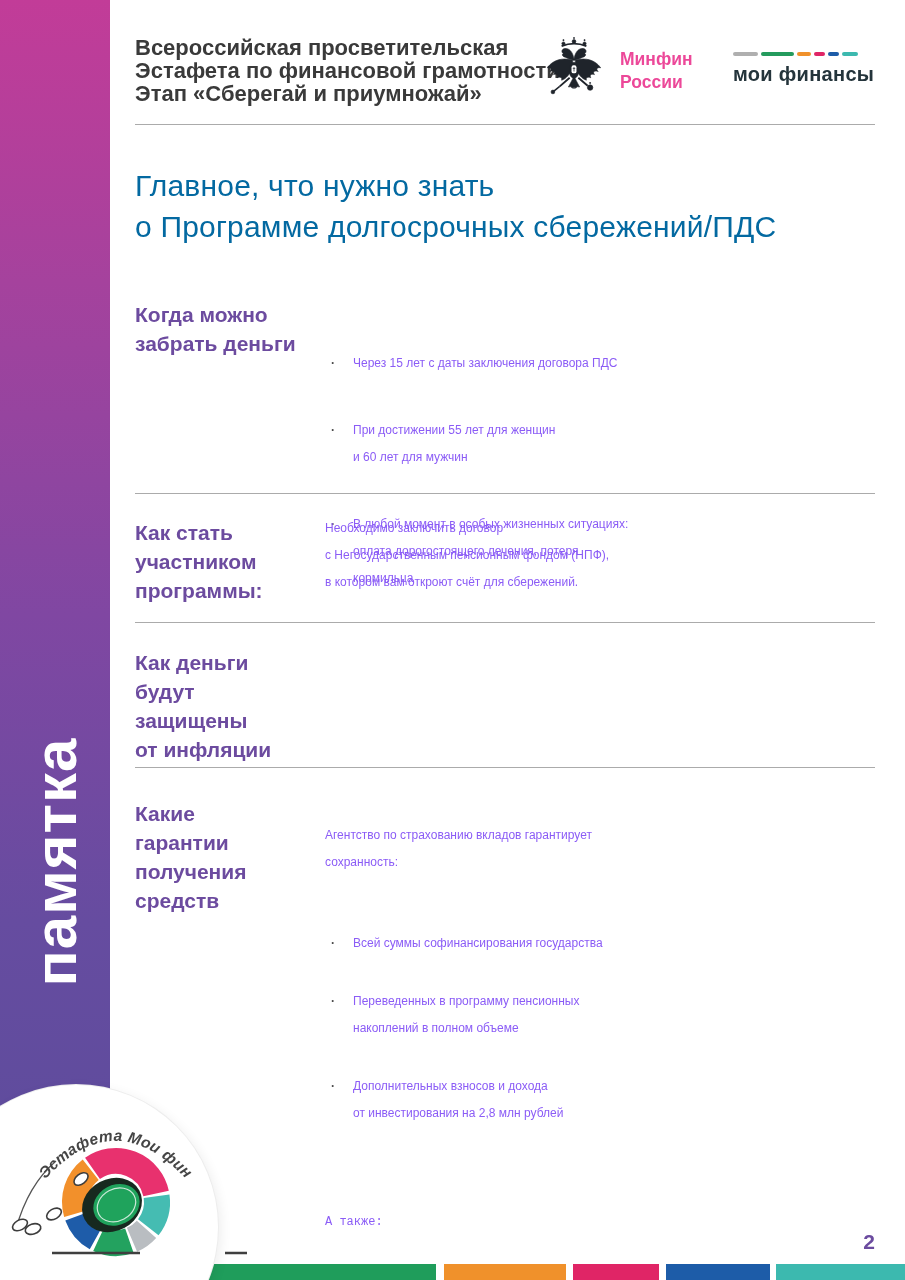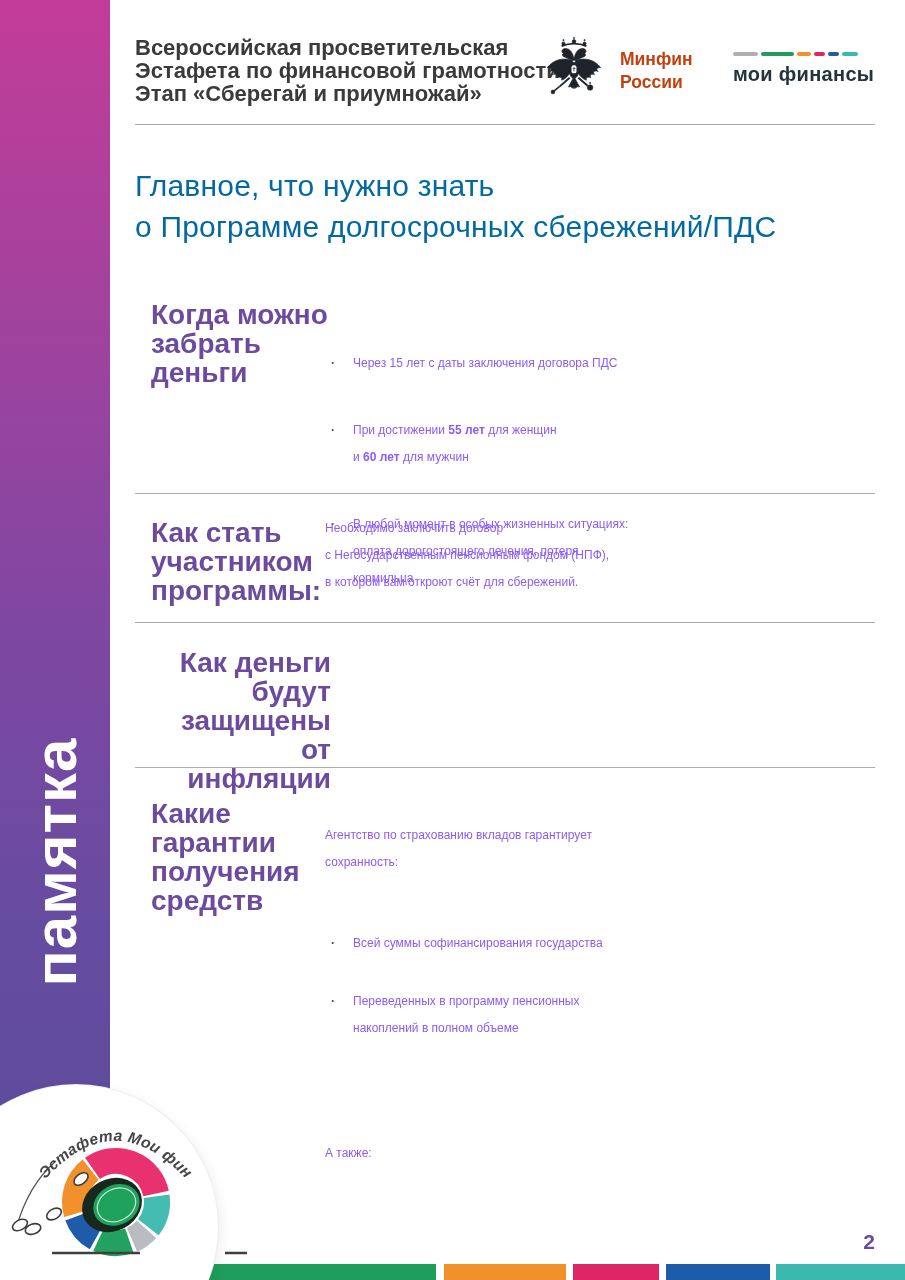--- a/index.html
+++ b/index.html
@@ -19,59 +19,59 @@
   
   .header-text{
     position:absolute;left:135px;top:36px;font-size:22px;line-height:23px;color:#3a3a3a;
     white-space:pre-line;
     font-weight:bold;
   }
   .minfin{position:absolute;left:543px;top:34px;width:230px;height:72px;}
   .minfin svg{position:absolute;left:0;top:2px;}
   .minfin-label{
     position:absolute;left:77px;top:14px;font-size:17.5px;line-height:23px;font-weight:bold;
-    color:#c2410c;white-space:pre-line;
+    color:#ec4899;white-space:pre-line;
   }
   .myfin{position:absolute;left:733px;top:52px;width:142px;}
   .myfin-dashes{display:flex;gap:3px;align-items:center;height:4px;}
   .myfin-dashes i{display:block;height:4px;border-radius:2px;}
   .d-gray{width:25px;background:#afafaf;}
   .d-green{width:33px;background:#249b5d;}
   .d-orange{width:14px;background:#f0912b;}
   .d-pink{width:11px;background:#e02566;}
   .d-blue{width:11px;background:#1d5ca8;}
   .d-teal{width:16px;background:#3cb9af;}
   .myfin-label{margin-top:7px;font-size:20px;font-weight:bold;color:#24343b;letter-spacing:.3px;white-space:nowrap;}
   .divider{position:absolute;left:135px;width:740px;border-top:1px solid #ababab;height:0;}
   .div-0{top:124px;} .div-1{top:493px;} .div-2{top:622px;} .div-3{top:767px;}
   
   .doc-title{
     position:absolute;left:135px;top:165px;font-size:30px;line-height:41px;color:#0369a1;
     white-space:pre-line;letter-spacing:.2px;
   }
   
   .sec-heading{
-    position:absolute;left:151px;width:180px;color:#6c4b9f;font-weight:bold;
-    font-size:28px;line-height:29px;white-space:pre-line;
+    position:absolute;left:135px;width:180px;color:#6c4b9f;font-weight:bold;
+    font-size:21px;line-height:29px;white-space:pre-line;
   }
   .sec-body{
     position:absolute;left:325px;width:560px;font-size:12px;line-height:27px;color:#8b5cf6;
     white-space:pre-line;
   }
   .h-1{top:300px;} .b-1{top:296px;}
   .h-2{top:518px;} .b-2{top:515px;}
-  .h-3{top:648px;text-align:right;} .b-3{top:646px;}
+  .h-3{top:648px;} .b-3{top:646px;}
   .h-4{top:799px;} .b-4{top:795px;}
   ul.bullets{list-style:none;margin:0;padding:0;}
   ul.bullets li{position:relative;padding-left:28px;white-space:pre-line;}
   ul.bullets li:before{content:"\00B7";position:absolute;left:6px;top:0;color:#4a4a4a;font-weight:bold;}
   ul.loose li{margin-bottom:13px;}
   ul.tight li{margin-bottom:4px;}
-  .also-label{margin-top:40px;margin-bottom:4px;white-space:pre-line;}
-  .bold{font-weight:bold;}
+  .also-label{margin-top:24px;margin-bottom:4px;white-space:pre-line;font-family:Liberation Mono, monospace;}
+  .bold{font-weight:normal;}
   
   .strip{position:absolute;top:1264px;height:16px;z-index:0;}
   .s-green{left:198px;width:238px;background:#1f9d5b;}
   .s-orange{left:444px;width:122px;background:#f0912b;}
   .s-pink{left:573px;width:86px;background:#e02566;}
   .s-blue{left:666px;width:104px;background:#1d5ca8;}
   .s-teal{left:776px;width:129px;background:#3cb9af;}
   .page-number{position:absolute;right:30px;top:1230px;font-size:21px;font-weight:bold;color:#6b4b9f;z-index:3;}
   
   .badge-circle{
@@ -174,20 +174,22 @@
 гарантии
 получения
 средств</div>
   <div class="sec-body b-4">
     <div>Агентство по страхованию вкладов гарантирует
 сохранность:</div>
     <ul class="bullets tight">
       <li>Всей суммы софинансирования государства</li>
       <li>Переведенных в программу пенсионных
 накоплений в полном объеме</li>
+      <li>Дополнительных взносов и дохода
+от инвестирования на 2,8 млн рублей</li>
     </ul>
     <div class="also-label">А также:</div>
     <ul class="bullets tight">
       
       
       
       
       
     </ul>
   </div>

